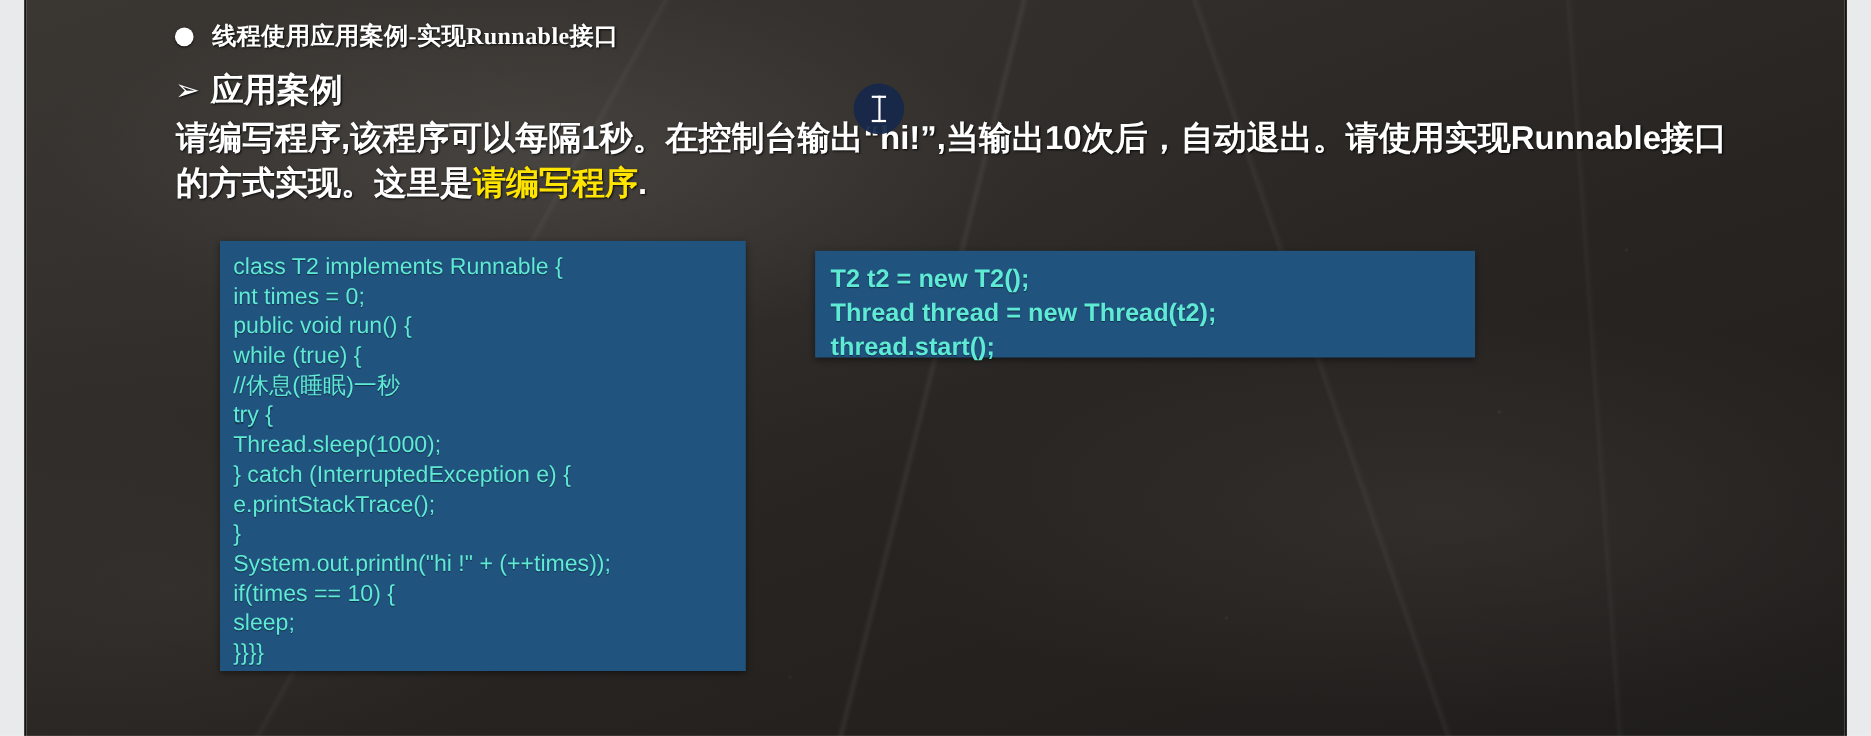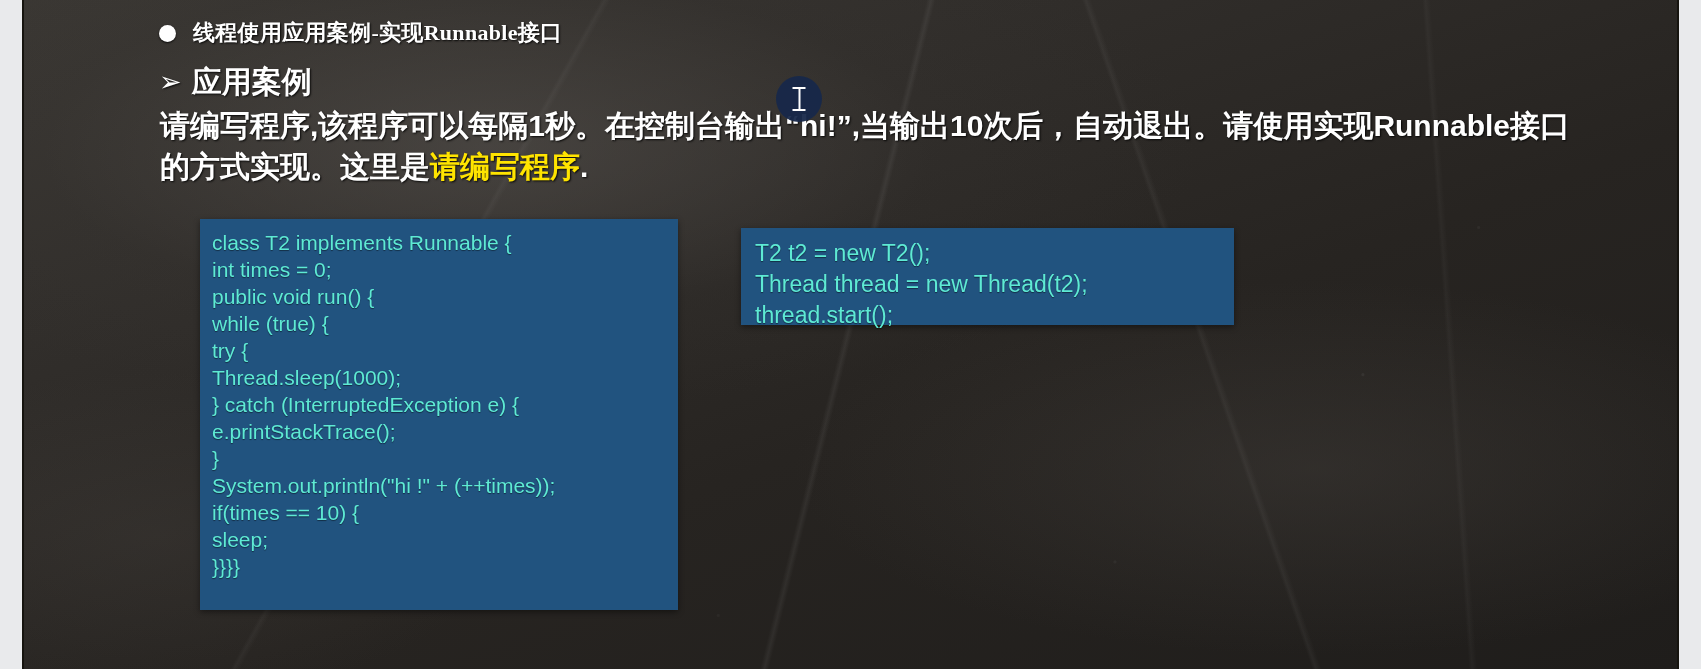--- a/index.html
+++ b/index.html
@@ -148,24 +148,25 @@
     left: 176px;
     top: 219px;
     width: 478px;
     height: 391px;
     padding: 10px 0 6px 12px;
     box-sizing: border-box;
   }
   #code-panel-right {
     left: 717px;
     top: 228px;
-    width: 493px;
+    width: 600px;
     height: 97px;
     padding: 10px 0 6px 14px;
     box-sizing: border-box;
+    font-weight: bold;
   }
   .code-line {
     color: #5eead4;
     font-size: 21px;
     line-height: 27px;
     white-space: pre;
     font-family: "Liberation Sans", "DejaVu Sans", sans-serif;
     text-shadow: 0 1px 1px rgba(0,0,0,0.45);
   }
   #code-panel-right .code-line {
@@ -240,20 +241,21 @@
 
       <div id="body-paragraph">
         <span>请编写程序,该程序可以每隔1秒。在控制台输出“hi!”,当输出10次后，自动退出。请</span><span>使用实现Runnable接口的方式实现。这里是</span><span class="hl-yellow">请编写程序</span><span>.</span>
       </div>
 
       <div id="code-panel-left" class="code-panel">
         <div class="code-line">class T2 implements Runnable {</div>
         <div class="code-line">int times = 0;</div>
         <div class="code-line">public void run() {</div>
         <div class="code-line">while (true) {</div>
+        <div class="code-line">//休息(睡眠)一秒</div>
         <div class="code-line">try {</div>
         <div class="code-line">Thread.sleep(1000);</div>
         <div class="code-line">} catch (InterruptedException e) {</div>
         <div class="code-line">e.printStackTrace();</div>
         <div class="code-line">}</div>
         <div class="code-line">System.out.println("hi !" + (++times));</div>
         <div class="code-line">if(times == 10) {</div>
         <div class="code-line">sleep;</div>
         <div class="code-line">}}}}</div>
       </div>

